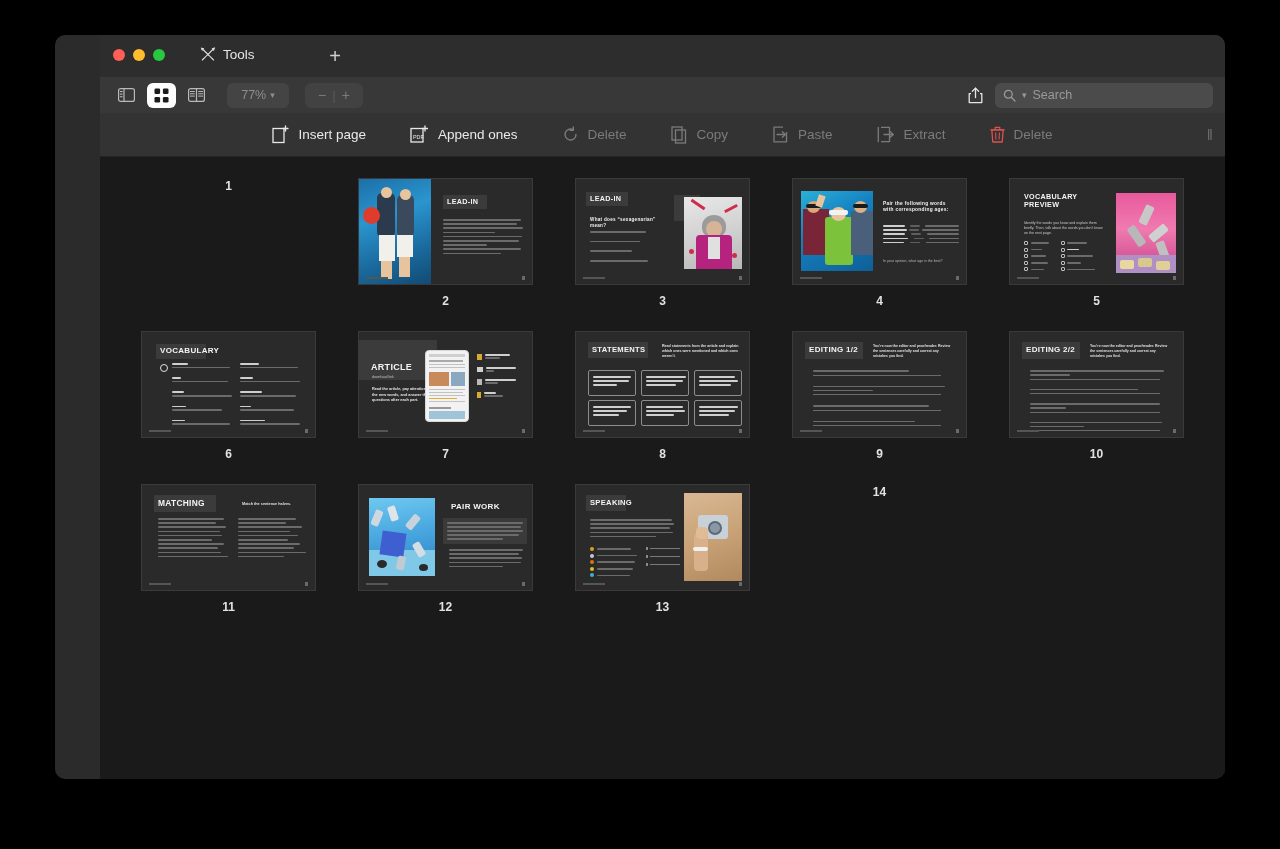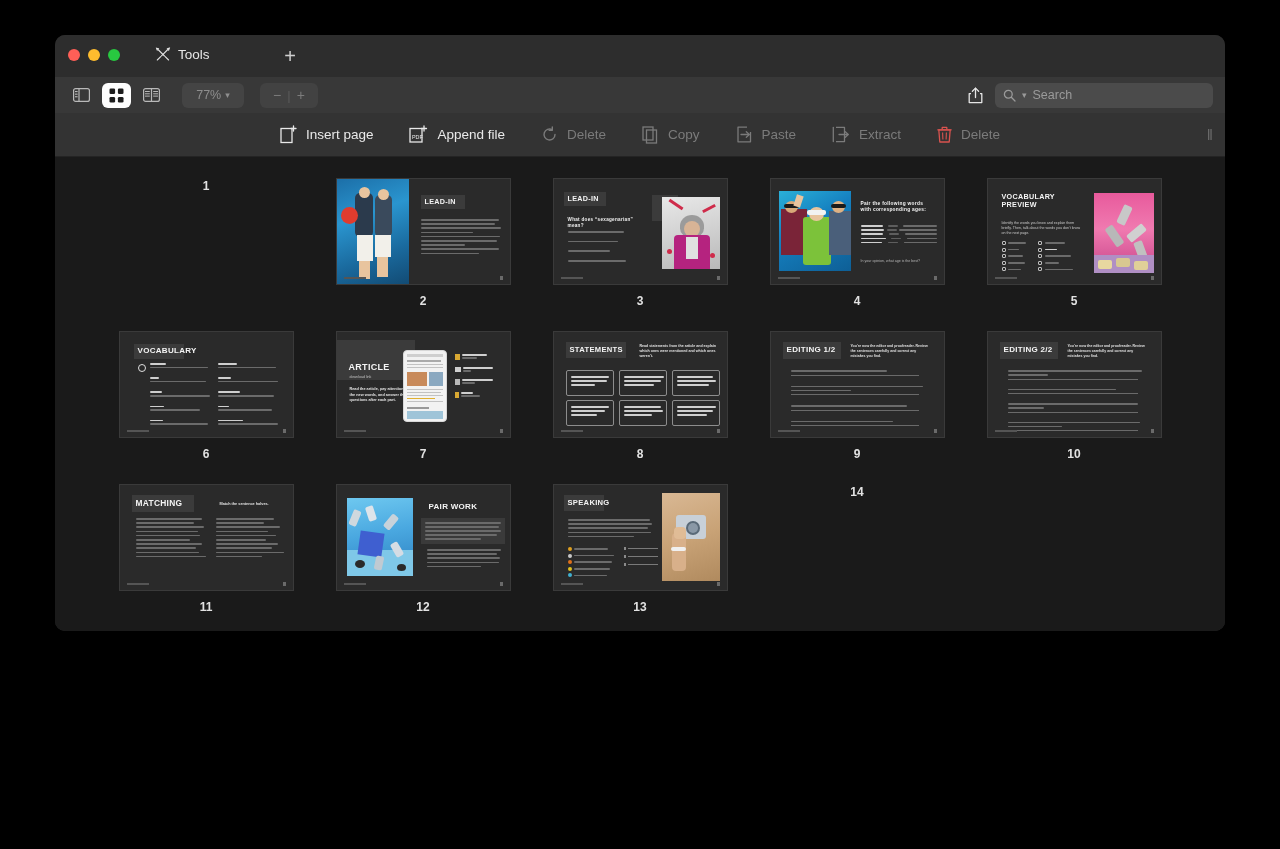--- a/index.html
+++ b/index.html
@@ -5,26 +5,27 @@
   * { box-sizing: border-box; margin: 0; padding: 0; }
   html, body {
     width: 1280px; height: 849px;
     background: #000;
     font-family: "Liberation Sans", sans-serif;
     overflow: hidden;
   }
   #app-window {
     position: absolute;
     left: 55px; top: 35px;
-    width: 1170px; height: 596px;
+    width: 1170px; height: 744px;
     background: #2b2b2b;
     border-radius: 10px;
     overflow: hidden;
     display: flex;
     flex-direction: column;
+    padding-left: 45px;
   }
 
   
   #titlebar {
     height: 42px;
     background: #2d2d2d;
     display: flex;
     align-items: flex-end;
     position: relative;
     flex: 0 0 auto;
@@ -123,20 +124,21 @@
   }
 
   
   #toolbar2 {
     height: 44px;
     background: #333333;
     border-bottom: 1px solid #242424;
     display: flex; align-items: center; justify-content: center;
     position: relative;
     flex: 0 0 auto;
+    gap: 8px;
   }
   .act {
     display: flex; align-items: center; gap: 9px;
     padding: 0 18px;
     font-size: 13.5px;
     color: #e9e9e9;
   }
   .act.disabled { color: #7b7b7b; }
   .act svg { display:block; }
   #grip {
@@ -315,21 +317,21 @@
       <span>Insert page</span>
     </div>
 
     <div class="act">
       <svg width="19" height="19" viewBox="0 0 19 19">
         <rect x="1" y="3.5" width="12" height="13.5" fill="none" stroke="#e9e9e9" stroke-width="1.3"></rect>
         <text x="3" y="14.2" font-size="5.4" fill="#e9e9e9" font-family="Liberation Sans, sans-serif">PDF</text>
         <line x1="15" y1="1" x2="15" y2="6" stroke="#e9e9e9" stroke-width="1.3" stroke-linecap="round"></line>
         <line x1="12.5" y1="3.5" x2="17.5" y2="3.5" stroke="#e9e9e9" stroke-width="1.3" stroke-linecap="round"></line>
       </svg>
-      <span>Append file</span>
+      <span>Append ones</span>
     </div>
 
     <div class="act disabled">
       <svg width="17" height="17" viewBox="0 0 17 17">
         <path d="M14 8.5 A5.5 5.5 0 1 1 11.2 3.7" fill="none" stroke="#7b7b7b" stroke-width="1.4" stroke-linecap="round"></path>
         <path d="M11.3 1 L11.3 4.2 L8.1 4.2" fill="none" stroke="#7b7b7b" stroke-width="1.4" stroke-linecap="round" stroke-linejoin="round"></path>
       </svg>
       <span>Delete</span>
     </div>
 

